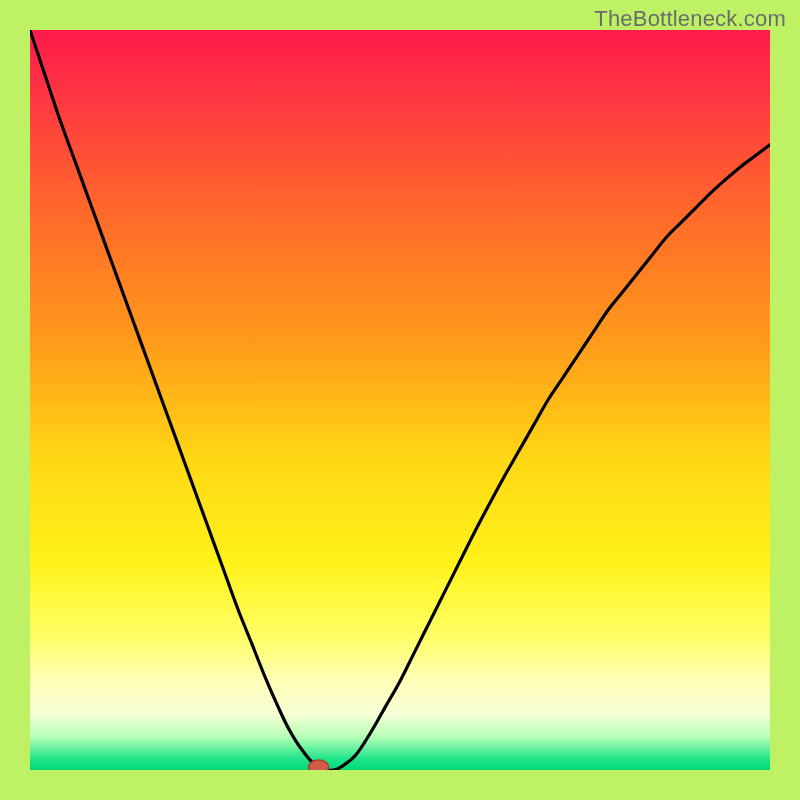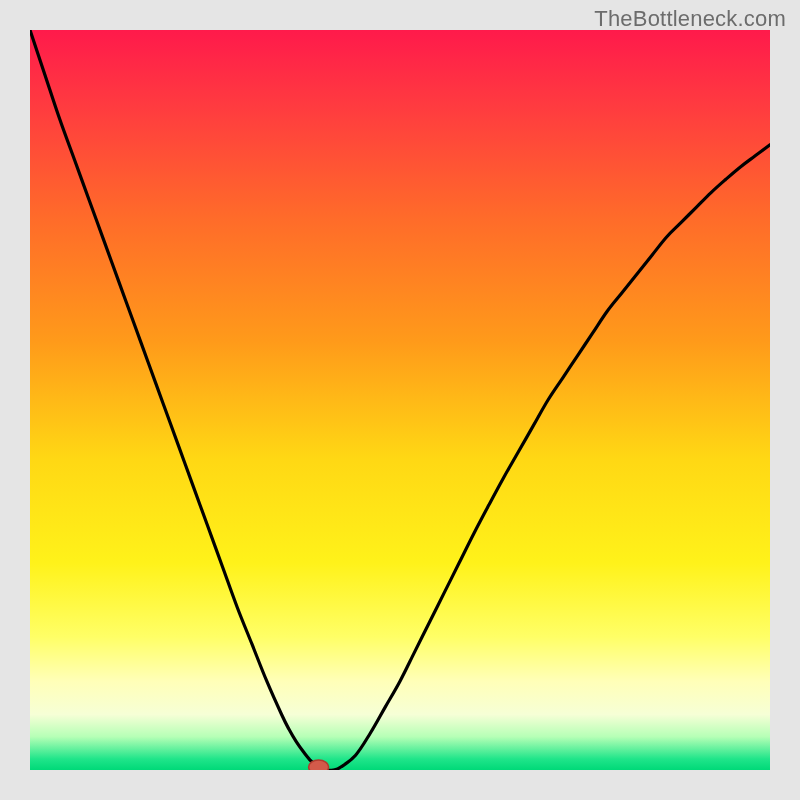--- a/index.html
+++ b/index.html
@@ -8,21 +8,21 @@
     width: 800px;
     height: 800px;
     overflow: hidden;
     background: #000;
     font-family: Arial, Helvetica, sans-serif;
   }
   .frame {
     position: relative;
     width: 800px;
     height: 800px;
-    background: #e5e5e5;
+    background: #bef264;
   }
   .plot-area {
     position: absolute;
     left: 30px;
     top: 30px;
     width: 740px;
     height: 740px;
     overflow: hidden;
   }
   .watermark {

